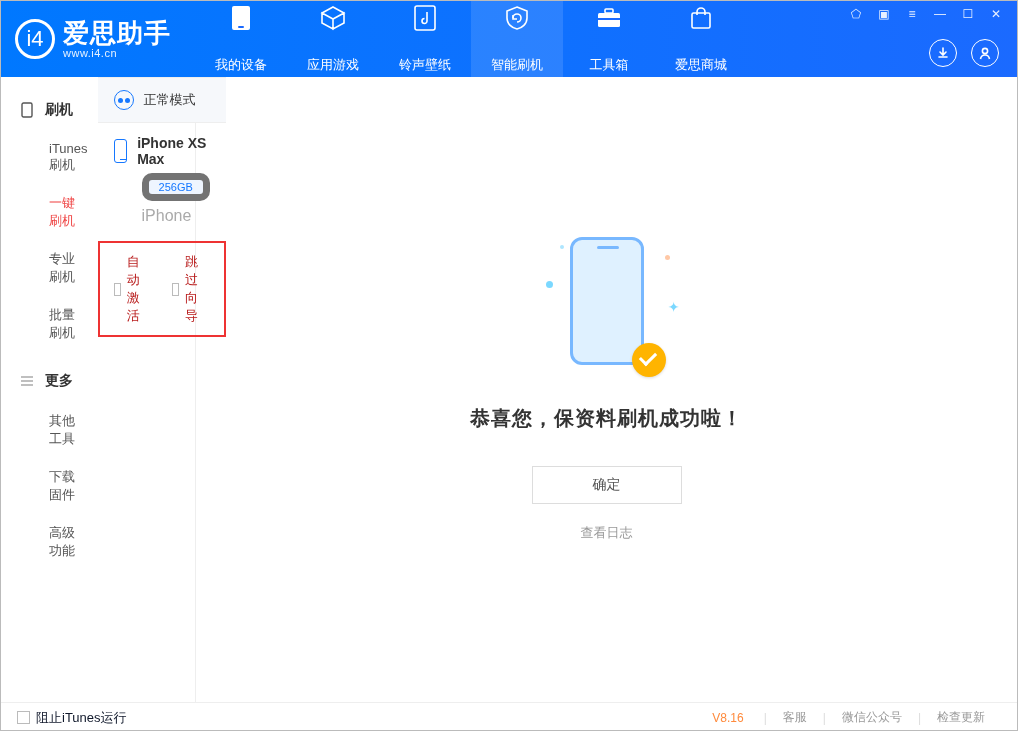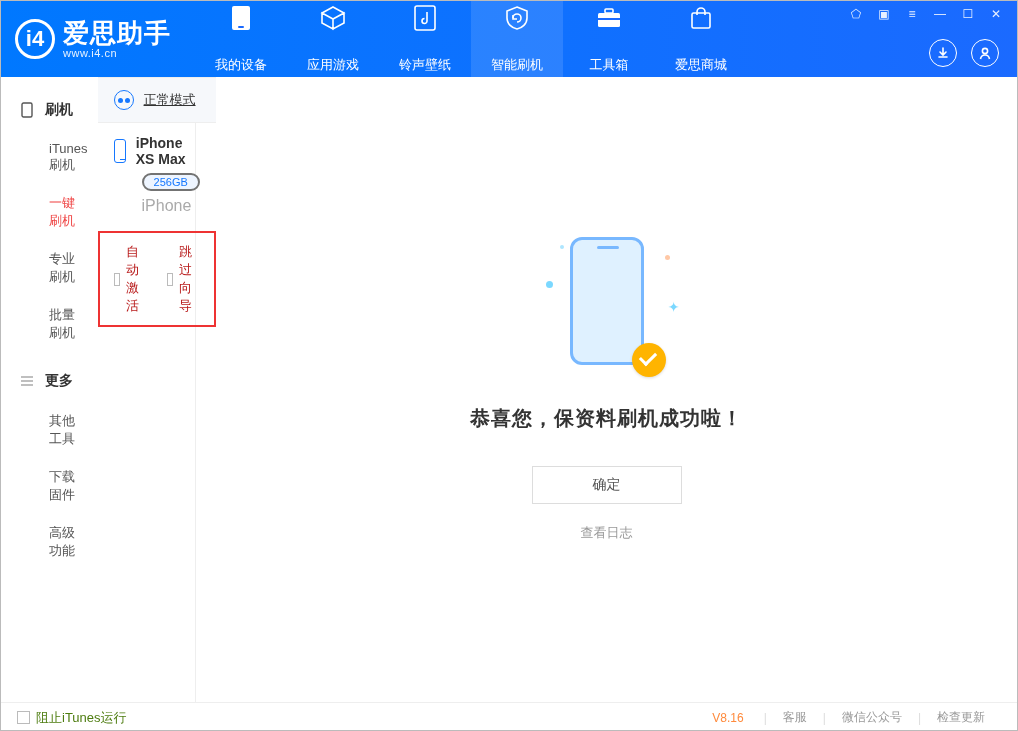--- a/index.html
+++ b/index.html
@@ -1,21 +1,21 @@
 <!DOCTYPE html>
 <html><head>
 <meta charset="utf-8">
 <style>
 * { margin: 0; padding: 0; box-sizing: border-box; font-family: "Microsoft YaHei", Arial, sans-serif; }
 body { background: #fff; width: 1018px; height: 731px; overflow: hidden; border: 1px solid #bbb; }
 
 
 .header { height: 76px; background: linear-gradient(90deg, #0078ff 0%, #1b6aff 100%); display: flex; align-items: stretch; color: #fff; padding-left: 14px; position: relative; }
 .logo-block { display: flex; align-items: center; width: 180px; }
-.logo-circle { width: 40px; height: 40px; border: 3px solid #fff; border-radius: 50%; display: flex; align-items: center; justify-content: center; font-weight: bold; font-size: 22px; line-height: 1; margin-right: 8px; }
+.logo-circle { width: 40px; height: 40px; border: 3px solid #fff; border-radius: 50%; display: flex; align-items: center; justify-content: center; font-weight: normal; font-size: 22px; line-height: 1; margin-right: 8px; }
 .logo-text { font-size: 26px; font-weight: bold; letter-spacing: 1px; line-height: 1.1; text-align: center; }
 .logo-sub { font-size: 11px; opacity: .9; letter-spacing: .5px; }
 
 .tabs { display: flex; height: 100%; }
 .tab { width: 92px; display: flex; flex-direction: column; align-items: center; justify-content: center; cursor: pointer; position: relative; }
 .tab.active { background: rgba(255,255,255,.12); }
 .tab .icon { width: 26px; height: 26px; margin-bottom: 5px; display:flex; align-items:center; justify-content:center; }
 .tab .label { font-size: 13px; margin-top: 20px; }
 
 .header-right { position: absolute; right: 8px; top: 0; height: 100%; display: flex; flex-direction: column; justify-content: space-between; padding: 6px 0 10px; align-items: flex-end; }
@@ -27,31 +27,31 @@
 
 .body { display: flex; height: calc(731px - 76px - 30px); }
 .sidebar { width: 195px; border-right: 1px solid #eee; display: flex; flex-direction: row; }
 .side-scroll { flex: 1; padding-top: 18px; }
 .sec-header { display: flex; align-items: center; padding: 6px 18px 12px; font-size: 14px; font-weight: bold; color: #333; }
 .sec-header .sicon { width: 16px; height: 16px; margin-right: 10px; display:flex; align-items:center; justify-content:center; color:#555; }
 .menu-item { padding: 10px 10px 10px 48px; font-size: 13px; color: #555; cursor: pointer; }
 .menu-item.active { color: #ef4444; }
 
 .side-bottom { border-top: 1px solid #eee; }
-.mode-row { display: flex; align-items: center; padding: 12px 16px; font-size: 13px; color: #333; background: #f6f8fb; border-bottom: 1px solid #eee; text-decoration: underline; }
+.mode-row { display: flex; align-items: center; padding: 12px 16px; font-size: 13px; color: #333; background: #f6f8fb; border-bottom: 1px solid #eee; }
 .mode-row .micon { width: 20px; height: 20px; border: 1.6px solid #1678ff; border-radius: 50%; margin-right: 10px; position: relative; }
 .mode-row .micon::before, .mode-row .micon::after { content:""; position:absolute; width:5px; height:5px; border-radius:50%; background:#1678ff; top:7px; }
 .mode-row .micon::before { left:3px; } .mode-row .micon::after { right:3px; }
 
 .device-row { padding: 12px 16px 16px; }
 .device-row .drow { display: flex; align-items: center; }
 .phone-icon { width: 18px; height: 24px; border: 1.6px solid #1678ff; border-radius: 3px; margin-right: 10px; position: relative; }
 .phone-icon::after { content:""; position:absolute; width:6px; height:1.5px; background:#1678ff; left:5px; bottom:2px; }
 .device-name { font-size: 14px; font-weight: bold; color: #333; }
-.cap-pill { display: inline-block; margin-top: 6px; margin-left: 28px; padding: 1px 10px; border: 2px solid #737373; border-radius: 10px; font-size: 11px; color: #1678ff; background: #eef5ff; }
+.cap-pill { display: inline-block; margin-top: 6px; margin-left: 28px; padding: 1px 10px; border: 7px solid #737373; border-radius: 10px; font-size: 11px; color: #1678ff; background: #eef5ff; }
 .device-sub { margin-left: 28px; margin-top: 6px; font-size: 16px; color: #aaa; }
 
 .extra-opts { border: 2px solid #e33; padding: 10px 14px; display: flex; gap: 20px; align-items: center; }
 .cbx { display: flex; align-items: center; gap: 6px; font-size: 13px; color: #b91c1c; cursor: pointer; }
 .cbx .box { width: 13px; height: 13px; border: 1px solid #bbb; background: #fff; }
 
 
 .main { flex: 1; display: flex; flex-direction: column; align-items: center; justify-content: center; }
 .phone-ill { position: relative; width: 110px; height: 140px; margin-bottom: 28px; }
 .phone-ill .ph { width: 74px; height: 128px; border: 3px solid #78b8ff; border-radius: 12px; background: #dff1ff; position: absolute; left: 18px; top: 0; }
@@ -63,21 +63,21 @@
 .d2 { width:5px; height:5px; background:#ffc8a6; right:-8px; top:18px; }
 .d3 { width:4px; height:4px; background:#aee6ff; left:8px; top:8px; }
 .sparkle { position:absolute; font-size:14px; color:#7bd8ff; right:-18px; top:62px; }
 
 .success-title { font-size: 20px; font-weight: bold; color: #333; margin-bottom: 34px; letter-spacing: 1px; }
 .ok-btn { width: 150px; height: 38px; border: 1px solid #ddd; background: #fff; font-size: 14px; color: #555; cursor: pointer; margin-bottom: 20px; }
 .log-link { font-size: 13px; color: #999; cursor: pointer; }
 
 
 .footer { height: 30px; border-top: 1px solid #eee; display: flex; align-items: center; padding: 0 16px; font-size: 12px; color: #999; }
-.footer .cbx { color: #4d7c0f; text-align: right; }
+.footer .cbx { color: #0f172a; text-align: right; }
 .footer .spacer { flex: 1; }
 .footer .ver { color: #ff8a3c; margin-right: 20px; }
 .footer .flink { color: #999; padding: 0 16px; cursor: pointer; }
 .footer .sep { color: #ddd; }
 </style>
 </head>
 <body>
 
 <div class="header">
   <div class="logo-block">

